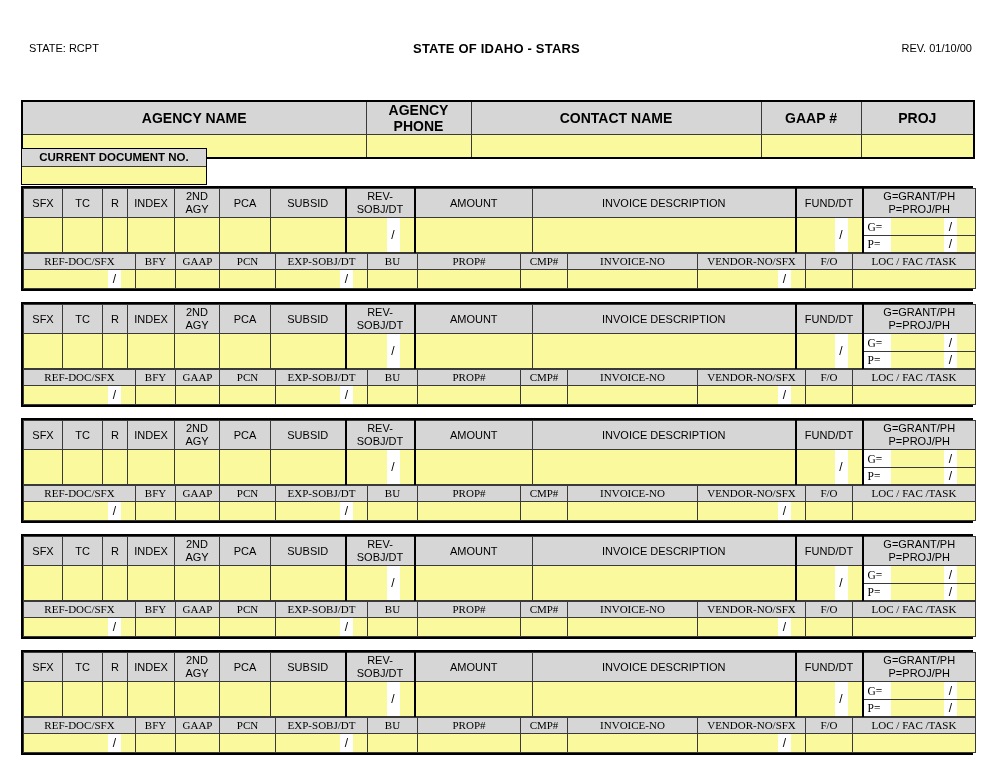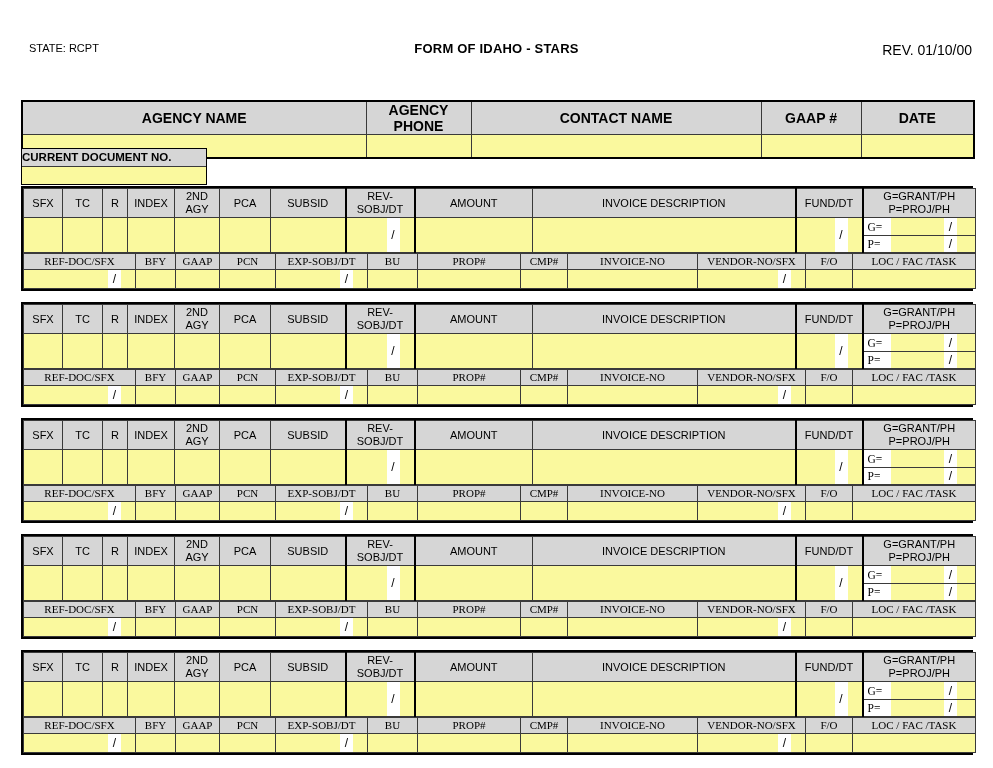--- a/index.html
+++ b/index.html
@@ -2,39 +2,39 @@
 <html><head>
 <meta charset="utf-8">
 <style>
   html,body{margin:0;padding:0;background:#fff;}
   .page{
     position:relative;width:993px;height:768px;background:#fff;
     font-family:"Liberation Sans", sans-serif;color:#000;overflow:hidden;
   }
   
   .form-id{position:absolute;top:42px;left:29px;font-size:11px;}
-  .rev{position:absolute;top:42px;right:21px;font-size:14px;}
+  .rev{position:absolute;top:42px;right:21px;font-size:11px;}
   .title{position:absolute;top:41px;left:0;width:100%;text-align:center;font-size:13px;font-weight:bold;letter-spacing:.2px;}
   .subtitle{position:absolute;top:57px;left:0;width:100%;text-align:center;font-size:16px;font-weight:bold;letter-spacing:.3px;}
 
   
   table{border-collapse:collapse;table-layout:fixed;}
   th,td{border:1px solid #3a3a3a;padding:0;overflow:hidden;}
   .hdr th{background:#d6d6d6;font-weight:normal;font-size:11px;line-height:1.15;text-align:center;vertical-align:middle;white-space:pre-line;}
   td.input,.inp{background:#faf99e;}
   td.input{height:100%;}
 
   
   .agency-table{position:absolute;top:100px;left:21px;width:952px;border:2px solid #000;}
   .agency-table .hdr th{height:17px;font-weight:bold;font-size:14px;}
   .agency-table td{height:22px;}
 
   
   .curdoc{position:absolute;top:148px;left:21px;width:184px;border:1px solid #000;}
-  .curdoc-hdr{background:#d6d6d6;border-bottom:1px solid #3a3a3a;font-weight:bold;font-size:11.5px;text-align:left;height:17px;line-height:17px;}
+  .curdoc-hdr{background:#d6d6d6;border-bottom:1px solid #3a3a3a;font-weight:bold;font-size:11.5px;text-align:center;height:17px;line-height:17px;}
   .curdoc-input{background:#faf99e;height:17px;}
 
   
   #blocks{position:absolute;top:186px;left:21px;width:952px;}
   .block{border:2px solid #000;margin-bottom:11px;background:#fff;}
   .block table{width:100%;}
   .upper .hdr th{height:28px;}
   .upper tr.data td{height:34px;vertical-align:middle;}
   .lower .hdr th{height:15px;font-family:Liberation Serif, serif;}
   .lower tr.data td{height:18px;}
@@ -51,38 +51,38 @@
   .gp-row{display:flex;align-items:stretch;height:17px;box-sizing:border-box;}
   .gp-row+.gp-row{border-top:1px solid #3a3a3a;}
   .gp-label{flex:0 0 27px;background:#fff;font-family:"Liberation Serif", serif;font-size:11.5px;display:flex;align-items:center;padding-left:4px;box-sizing:border-box;}
 </style>
 </head>
 <body>
 
 <div class="page">
 
   <div class="form-id">STATE: RCPT</div>
-  <div class="title">FORM OF IDAHO - STARS</div>
+  <div class="title">STATE OF IDAHO - STARS</div>
   <div class="rev">REV. 01/10/00</div>
 
   <table class="agency-table">
     <colgroup>
       <col style="width:344px">
         <col style="width:105px">
         <col style="width:290px">
         <col style="width:100px">
         <col style="width:113px">
     </colgroup>
     <tbody>
         <tr class="hdr">
       <th>AGENCY NAME</th>
       <th>AGENCY PHONE</th>
       <th>CONTACT NAME</th>
       <th>GAAP #</th>
-      <th>DATE</th>
+      <th>PROJ</th>
     </tr>
     <tr>
       <td class="input"></td>
       <td class="input"></td>
       <td class="input"></td>
       <td class="input"></td>
       <td class="input"></td>
     </tr>
   </tbody>
     </table>

